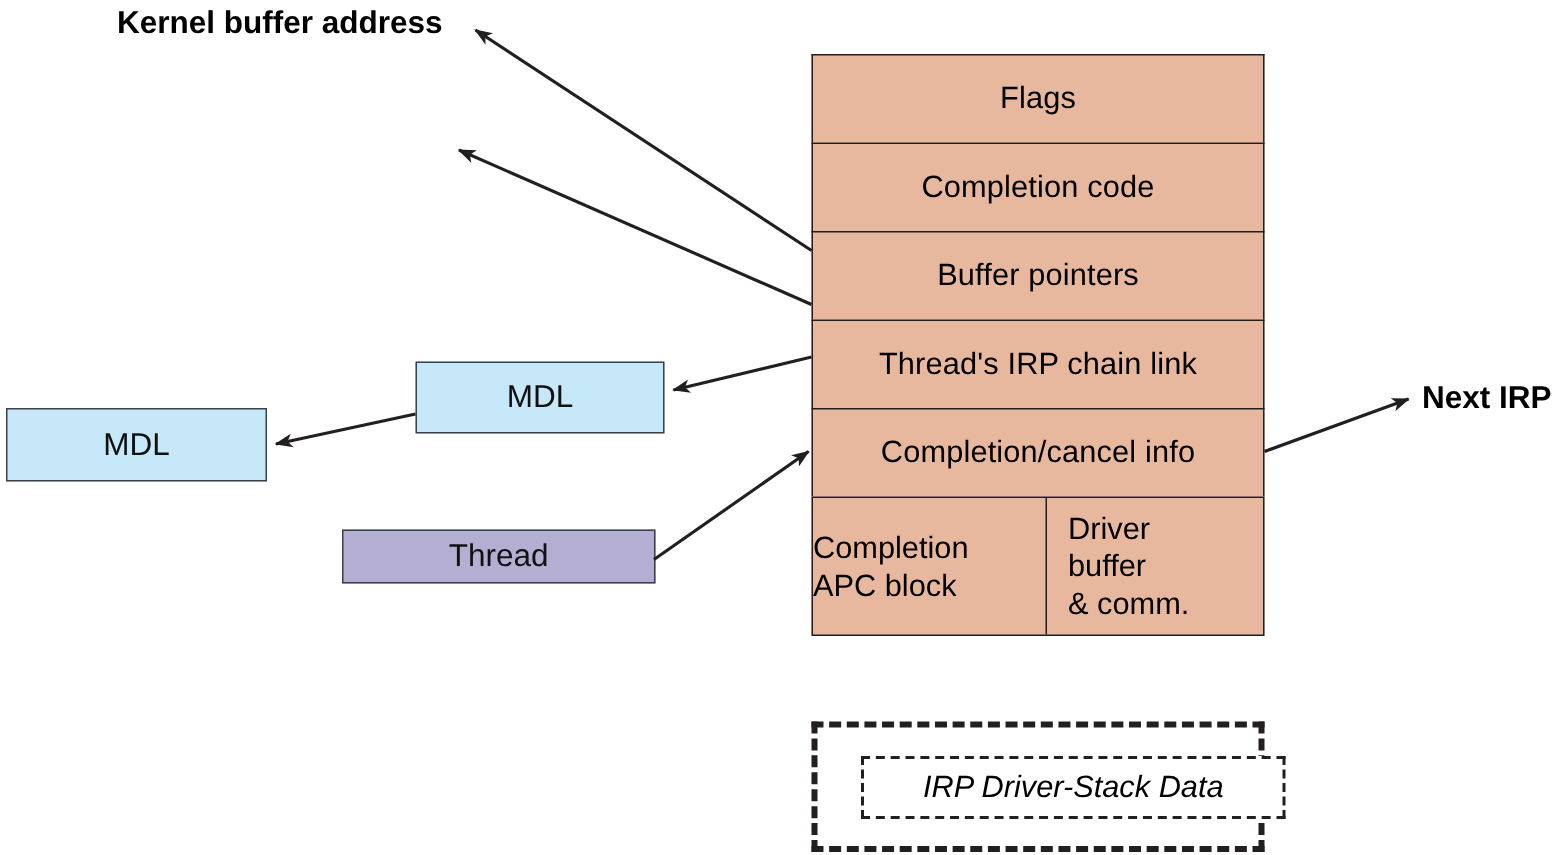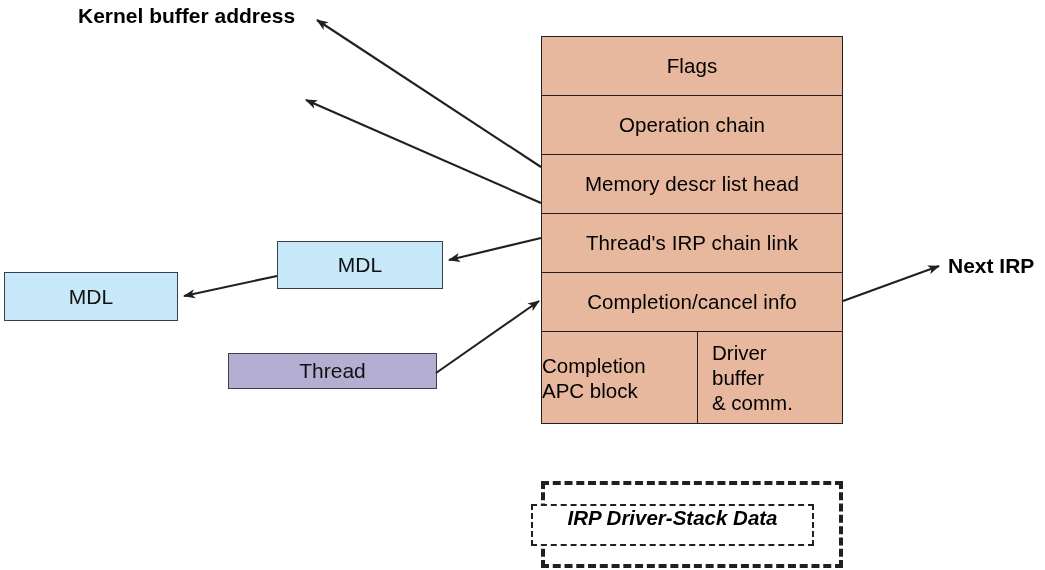--- a/index.html
+++ b/index.html
@@ -63,33 +63,33 @@
     left: 541px;
     top: 481px;
     width: 302px;
     height: 87px;
     box-sizing: border-box;
     border: 4px dashed #231f20;
     background: #ffffff;
   }
   .dashed-inner {
     position: absolute;
-    left: 531px;
+    left: 574px;
     top: 504px;
     width: 283px;
     height: 42px;
     box-sizing: border-box;
     border: 2px dashed #231f20;
     background: #ffffff;
     display: flex;
-    align-items: flex-start;
+    align-items: center;
     justify-content: center;
     font-size: 20.5px;
     font-style: italic;
-    font-weight: bold;
+    font-weight: normal;
     color: #000;
   }
 
   
   .sidebox {
     position: absolute;
     box-sizing: border-box;
     border: 1.7px solid #3a3f4a;
     display: flex;
     align-items: center;
@@ -127,24 +127,24 @@
 </head>
 <body>
 
 <div id="canvas">
 
   <div class="irp-stack">
     <div class="irp-row">
       <span>Flags</span>
     </div>
     <div class="irp-row">
-      <span>Operation chain</span>
-    </div>
-    <div class="irp-row">
-      <span>Memory descr list head</span>
+      <span>Completion code</span>
+    </div>
+    <div class="irp-row">
+      <span>Buffer pointers</span>
     </div>
     <div class="irp-row">
       <span>Thread's IRP chain link</span>
     </div>
     <div class="irp-row">
       <span>Completion/cancel info</span>
     </div>
 
     <div class="split-row">
       <div class="split-cell left">

